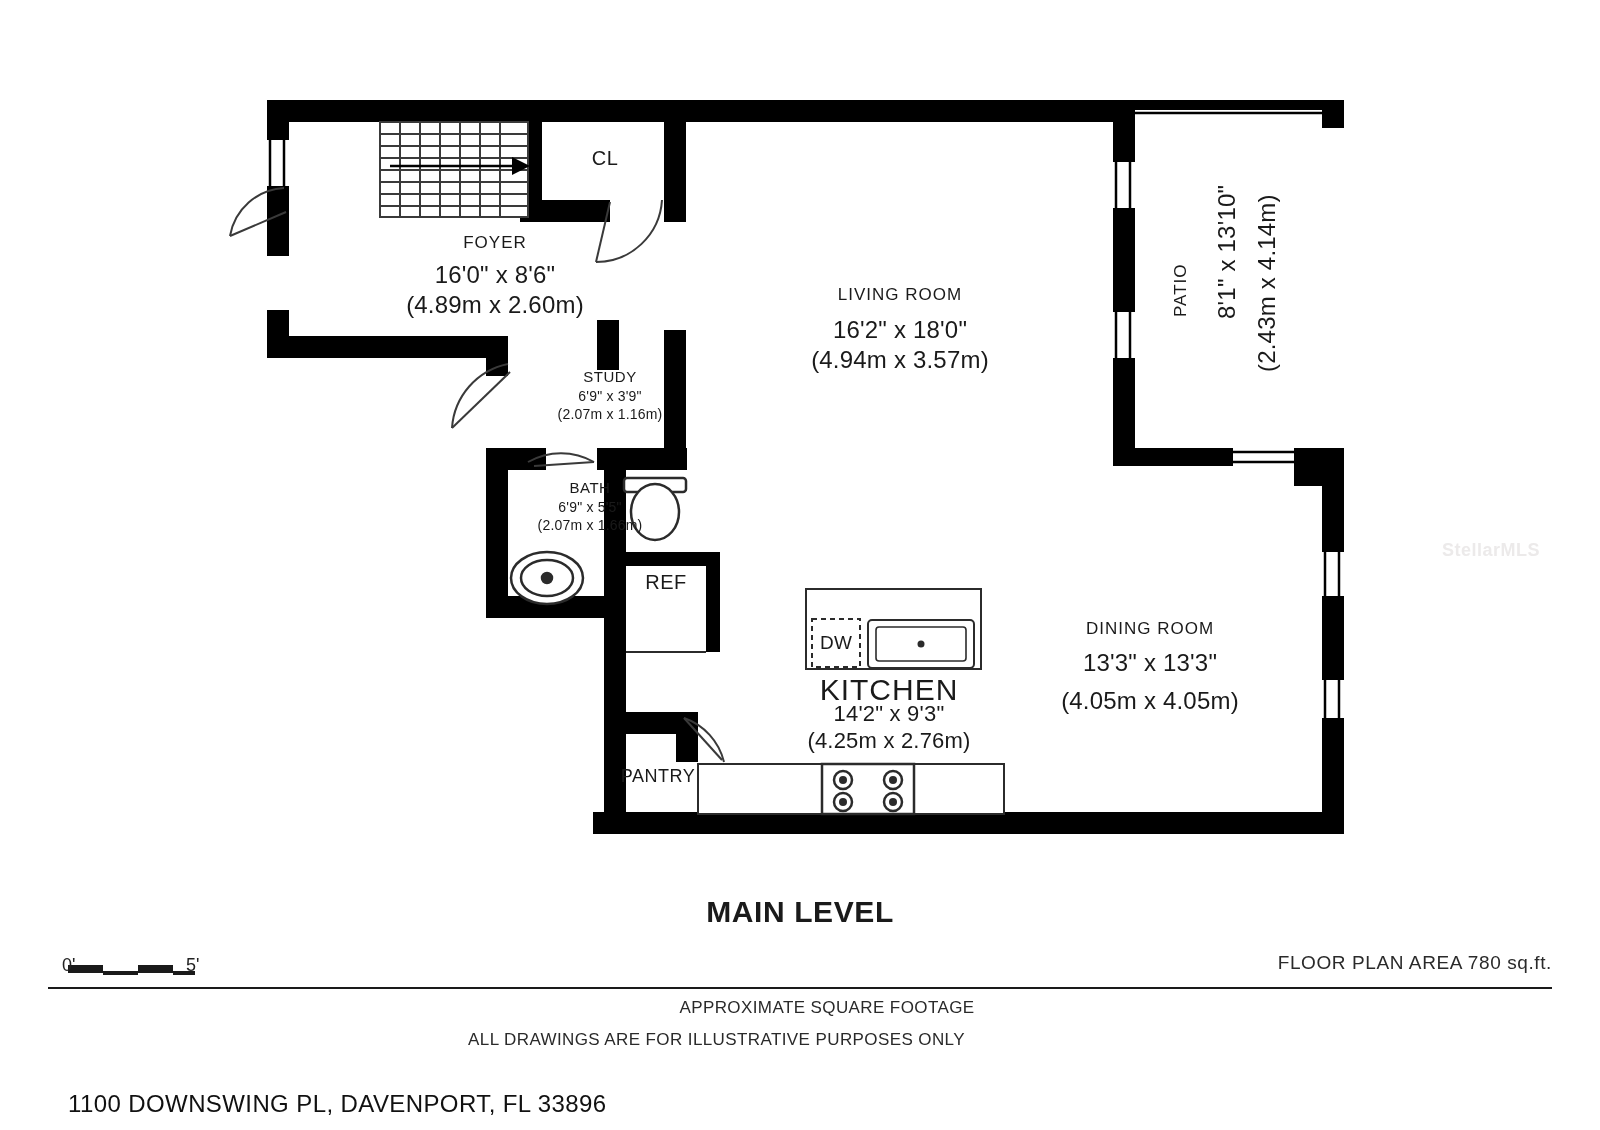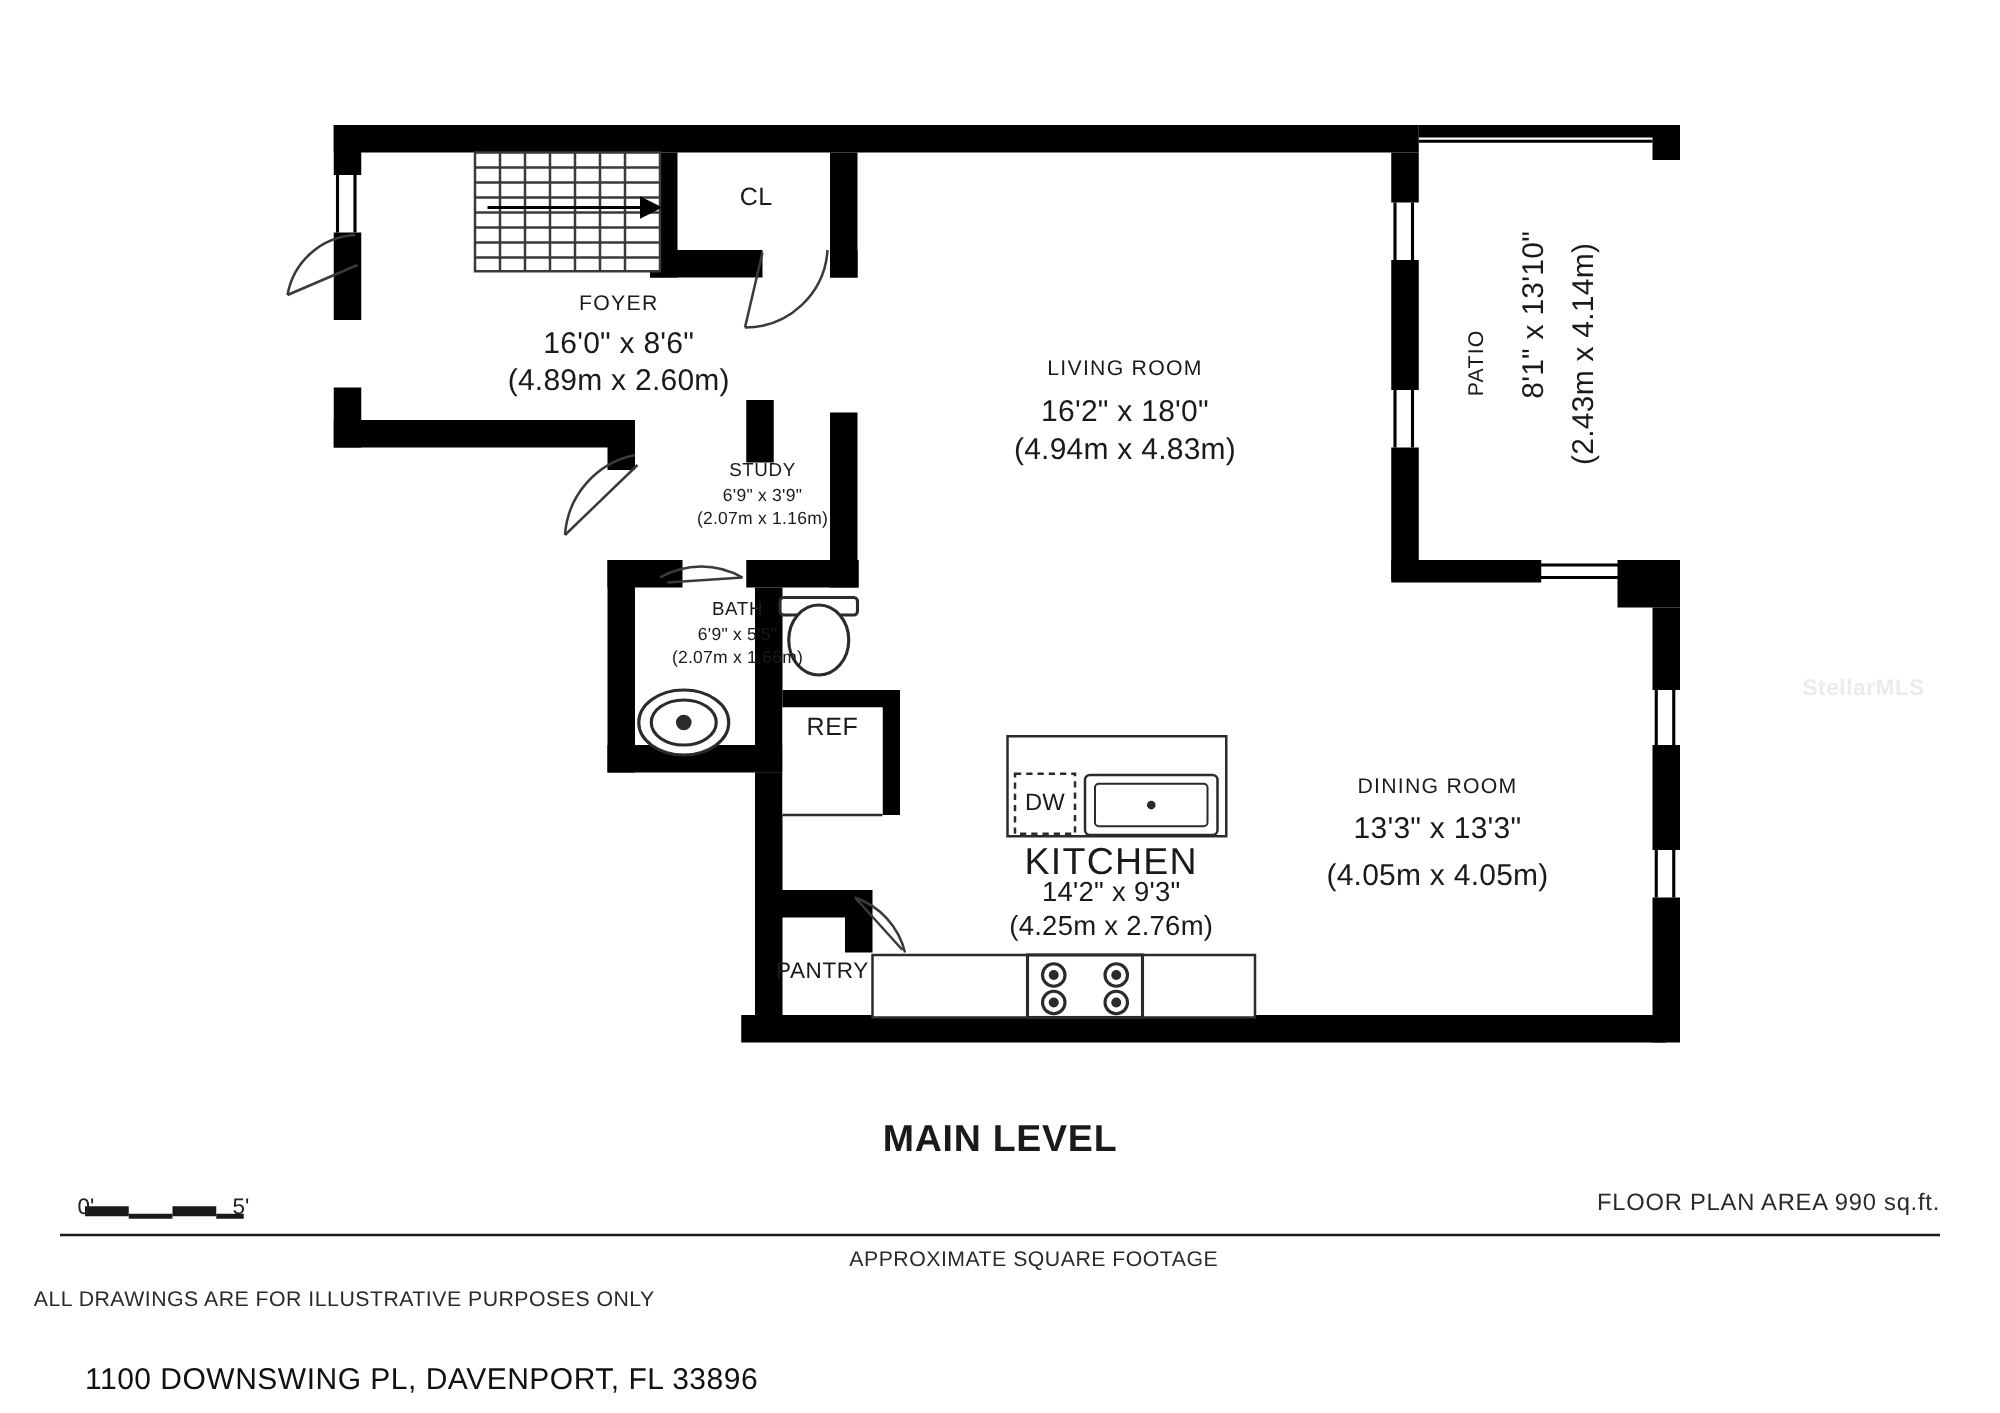--- a/index.html
+++ b/index.html
@@ -249,21 +249,21 @@
 </svg>
 
 <div class="lbl tag" style="left:560px; top:146px; width:90px;">CL</div>
 
 <div class="lbl room-name" style="left:330px; top:232px; width:330px;">FOYER</div>
 <div class="lbl room-dim" style="left:330px; top:260px; width:330px;">16'0" x 8'6"</div>
 <div class="lbl room-dim" style="left:330px; top:290px; width:330px;">(4.89m x 2.60m)</div>
 
 <div class="lbl room-name" style="left:740px; top:284px; width:320px;">LIVING ROOM</div>
 <div class="lbl room-dim" style="left:740px; top:315px; width:320px;">16'2" x 18'0"</div>
-<div class="lbl room-dim" style="left:740px; top:345px; width:320px;">(4.94m x 4.83m)</div>
+<div class="lbl room-dim" style="left:740px; top:345px; width:320px;">(4.94m x 3.57m)</div>
 
 <div class="lbl room-name vertical" style="left:1170px; top:240px; height:100px;">PATIO</div>
 <div class="lbl room-dim vertical" style="left:1212px; top:162px; height:180px;">8'1" x 13'10"</div>
 <div class="lbl room-dim vertical" style="left:1252px; top:158px; height:250px;">(2.43m x 4.14m)</div>
 
 <div class="lbl small-name" style="left:510px; top:368px; width:200px;">STUDY</div>
 <div class="lbl small-dim" style="left:510px; top:388px; width:200px;">6'9" x 3'9"</div>
 <div class="lbl small-dim" style="left:500px; top:406px; width:220px;">(2.07m x 1.16m)</div>
 
 <div class="lbl small-name" style="left:490px; top:479px; width:200px;">BATH</div>
@@ -284,18 +284,18 @@
 <div class="lbl room-dim" style="left:990px; top:648px; width:320px;">13'3" x 13'3"</div>
 <div class="lbl room-dim" style="left:990px; top:686px; width:320px;">(4.05m x 4.05m)</div>
 
 <div class="watermark">StellarMLS</div>
 
 <div class="footer-title" style="left:0; top:895px; width:1600px; text-align:center;">MAIN LEVEL</div>
 
 <div class="scale-num" style="left:62px; top:955px;">0'</div>
 <div class="scale-num" style="left:186px; top:955px;">5'</div>
 
-<div class="footer-small" style="right:48px; top:952px; text-align:right;">FLOOR PLAN AREA 990 sq.ft.</div>
+<div class="footer-small" style="right:48px; top:952px; text-align:right;">FLOOR PLAN AREA 780 sq.ft.</div>
 
 <div class="footer-text" style="left:0; top:998px; width:1600px; text-align:center;">APPROXIMATE SQUARE FOOTAGE</div>
-<div class="footer-text" style="left:0; top:1030px; width:1379px; text-align:left;">ALL DRAWINGS ARE FOR ILLUSTRATIVE PURPOSES ONLY</div>
+<div class="footer-text" style="left:0; top:1030px; width:1379px; text-align:center;">ALL DRAWINGS ARE FOR ILLUSTRATIVE PURPOSES ONLY</div>
 
 <div class="addr" style="left:68px; top:1090px;">1100 DOWNSWING PL, DAVENPORT, FL 33896</div>
 
 </body></html>

